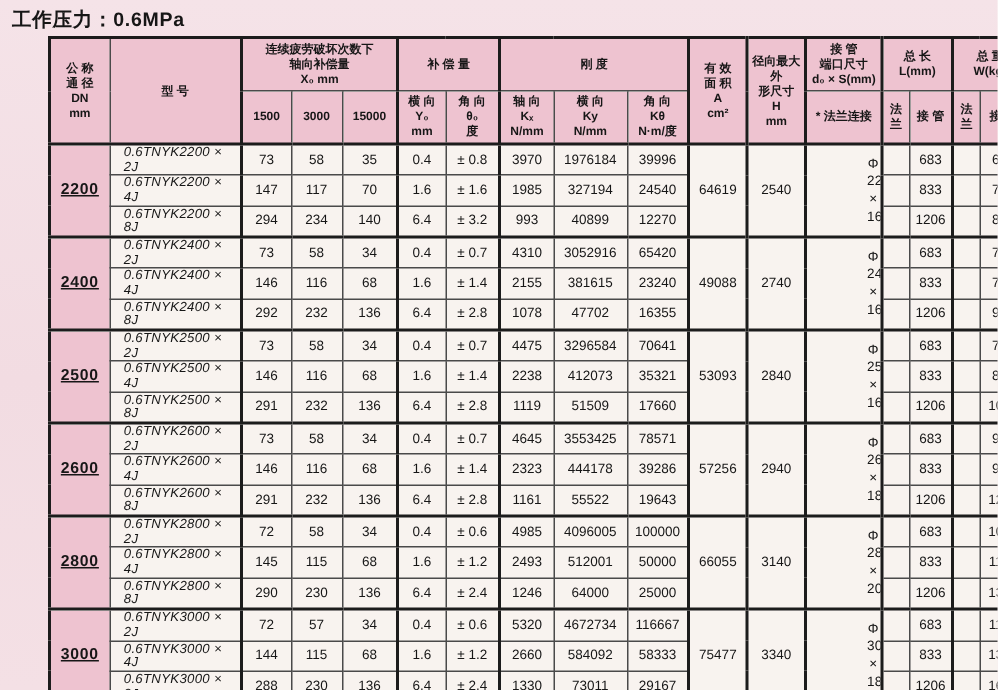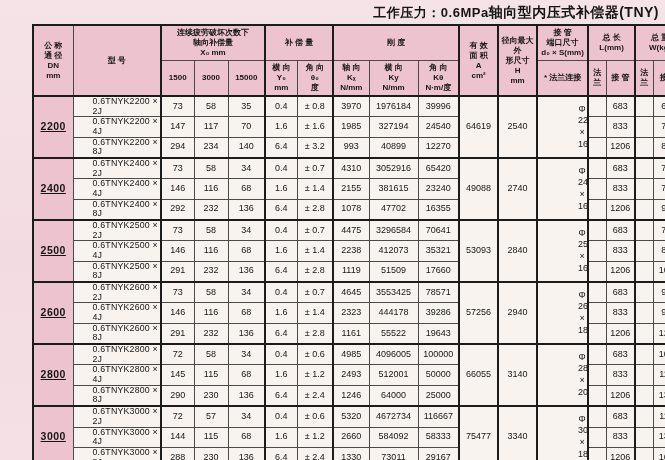--- a/index.html
+++ b/index.html
@@ -3,21 +3,21 @@
 <meta charset="utf-8">
 <style>
   html,body{margin:0;padding:0;}
   body{
     width:665px;height:460px;overflow:hidden;
     background:linear-gradient(180deg,#f5e3e8 0%,#f2dce2 55%,#f4e0e5 100%);
     font-family:"Liberation Sans","DejaVu Sans",sans-serif;
     color:#161616;
   }
   .titlebar{
-    display:flex;justify-content:flex-end;align-items:flex-start;
+    display:flex;justify-content:space-between;align-items:flex-start;
     padding:4px 6px 2px 8px;
   }
   .title-left{font-size:13px;font-weight:bold;letter-spacing:.5px;}
   .title-right{font-size:14px;font-weight:bold;letter-spacing:.5px;}
   table.spec{
     border-collapse:collapse;table-layout:fixed;
     width:628px;margin-left:32px;
     border:2px solid #1c1c1c;
     background:#f7f1ee;
   }
@@ -45,34 +45,34 @@
   }
   .spec td.dn-cell{
     background:#eec3d0;
     font-size:10.5px;
     font-weight:bold;
     letter-spacing:.5px;
     text-decoration:underline;
   }
   .spec td.cell-model{
     text-align:left;
-    padding-left:19px;
+    padding-left:9px;
     font-size:8.8px;
     letter-spacing:.2px;
+    font-style:italic;
   }
   .spec td.cell-phi{font-size:9px;line-height:1.3;padding-left:40px;}
   .bl2{border-left:2px solid #1c1c1c !important;}
   .grp-top td{border-top:2px solid #1c1c1c;}
 </style>
 </head>
 <body>
 
 <div class="titlebar">
   <div class="title-left">工作压力：0.6MPa</div>
-  <div class="title-right">轴向型内压式补偿器(TNY)</div>
 </div>
 
 <table class="spec">
   <colgroup>
     <col style="width:40px">
       <col style="width:88px">
     <col style="width:33px">
       <col style="width:34px">
       <col style="width:37px">
     <col style="width:32px">

